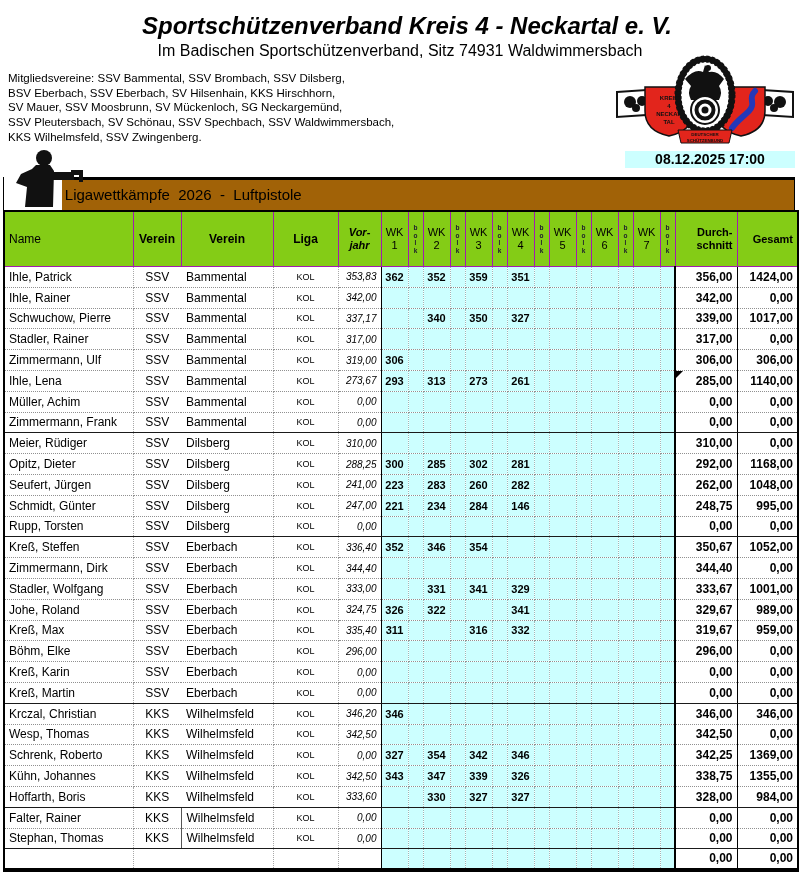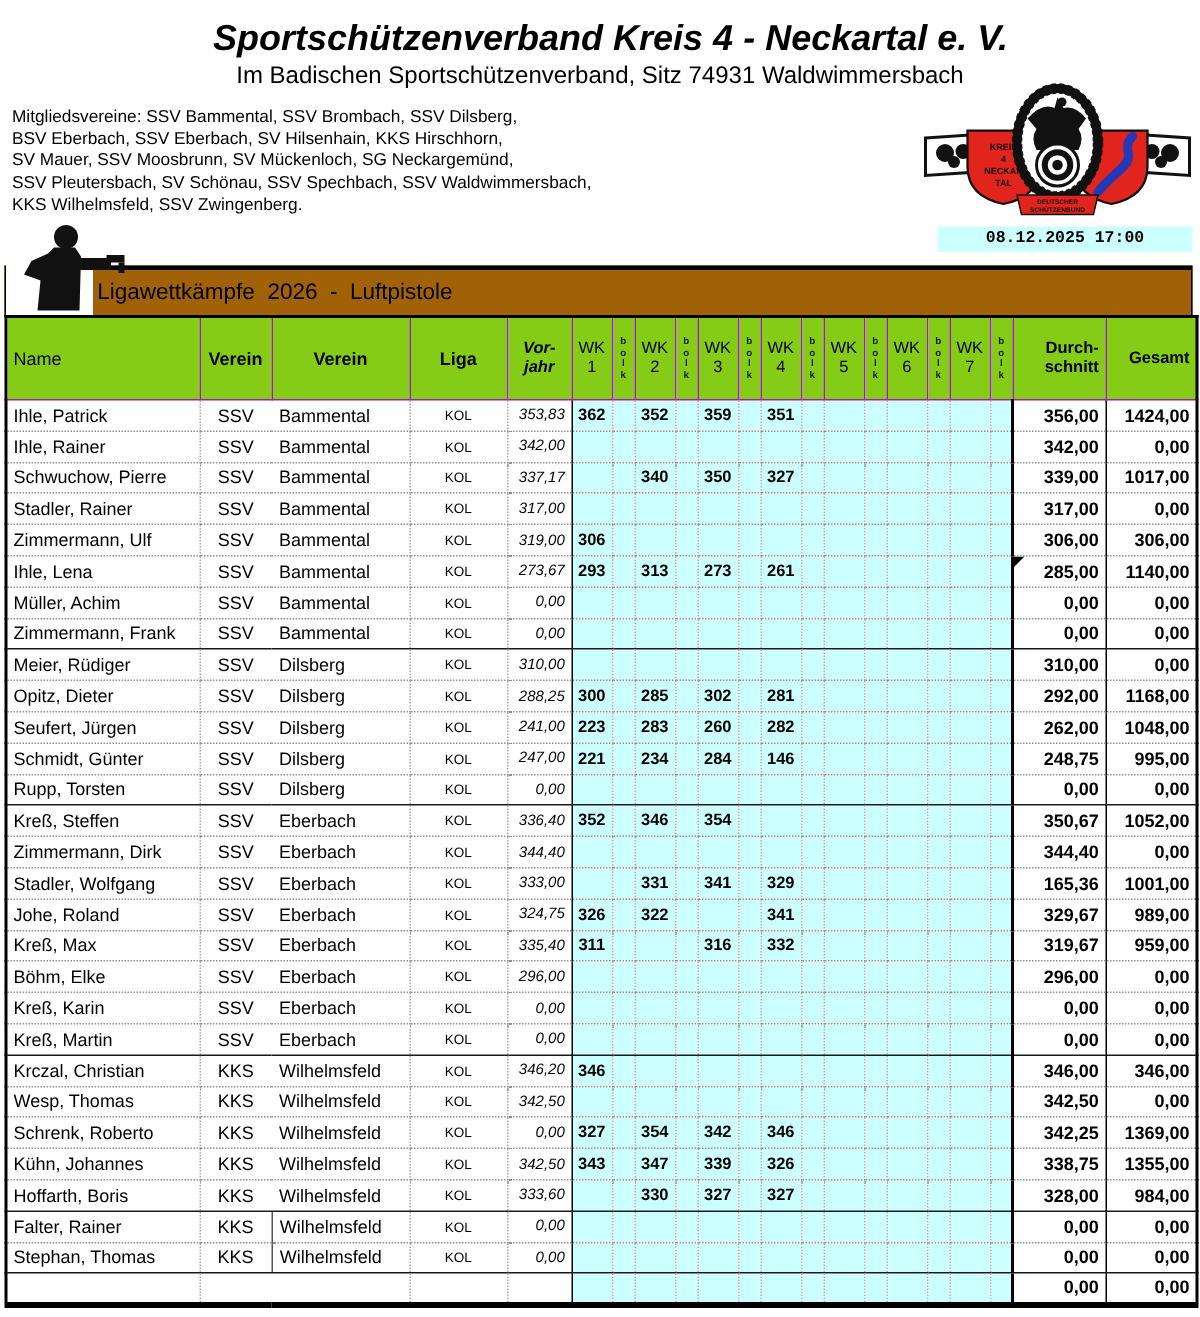--- a/index.html
+++ b/index.html
@@ -7,21 +7,21 @@
         font-family:"Liberation Sans",sans-serif;color:#000;}
 
   
   .main-title{margin:0;padding-top:13px;text-align:center;font-size:24px;line-height:26px;
               font-weight:bold;font-style:italic;padding-left:14px;}
   .sub-title{margin:0;padding-top:3px;text-align:center;font-size:16px;}
   .members{position:absolute;left:8px;top:71px;font-size:11.5px;line-height:14.7px;}
 
   
   .date-box{position:absolute;left:625px;top:151px;width:170px;height:17px;background:#ccffff;
-            font-size:11px;font-weight:bold;text-align:center;line-height:17px;font-family:Liberation Mono, monospace;}
+            font-size:14px;font-weight:bold;text-align:center;line-height:17px;}
 
   
   .title-bar{position:absolute;left:3px;top:177px;width:790px;height:30px;background:#a16207;
              border:1px solid #000;border-top:3px solid #000;text-align:left;
              font-size:15px;font-weight:normal;line-height:29px;white-space:pre;}
 
   
   .shooter{position:absolute;left:4px;top:149px;width:88px;height:61px;z-index:3;}
   .logo{position:absolute;left:615px;top:55px;width:180px;height:90px;}
 
@@ -569,21 +569,21 @@
           <td class="c-wk">341</td>
           <td class="c-bolk"></td>
           <td class="c-wk">329</td>
           <td class="c-bolk"></td>
           <td class="c-wk"></td>
           <td class="c-bolk"></td>
           <td class="c-wk"></td>
           <td class="c-bolk"></td>
           <td class="c-wk"></td>
           <td class="c-bolk last"></td>
-          <td class="c-avg">165,36</td>
+          <td class="c-avg">333,67</td>
           <td class="c-total">1001,00</td>
         </tr>
         <tr>
           <td class="c-name">Johe, Roland</td>
           <td class="c-abbr">SSV</td>
           <td class="c-club">Eberbach</td>
           <td class="c-liga">KOL</td>
           <td class="c-vorjahr">324,75</td>
           <td class="c-wk">326</td>
           <td class="c-bolk"></td>

